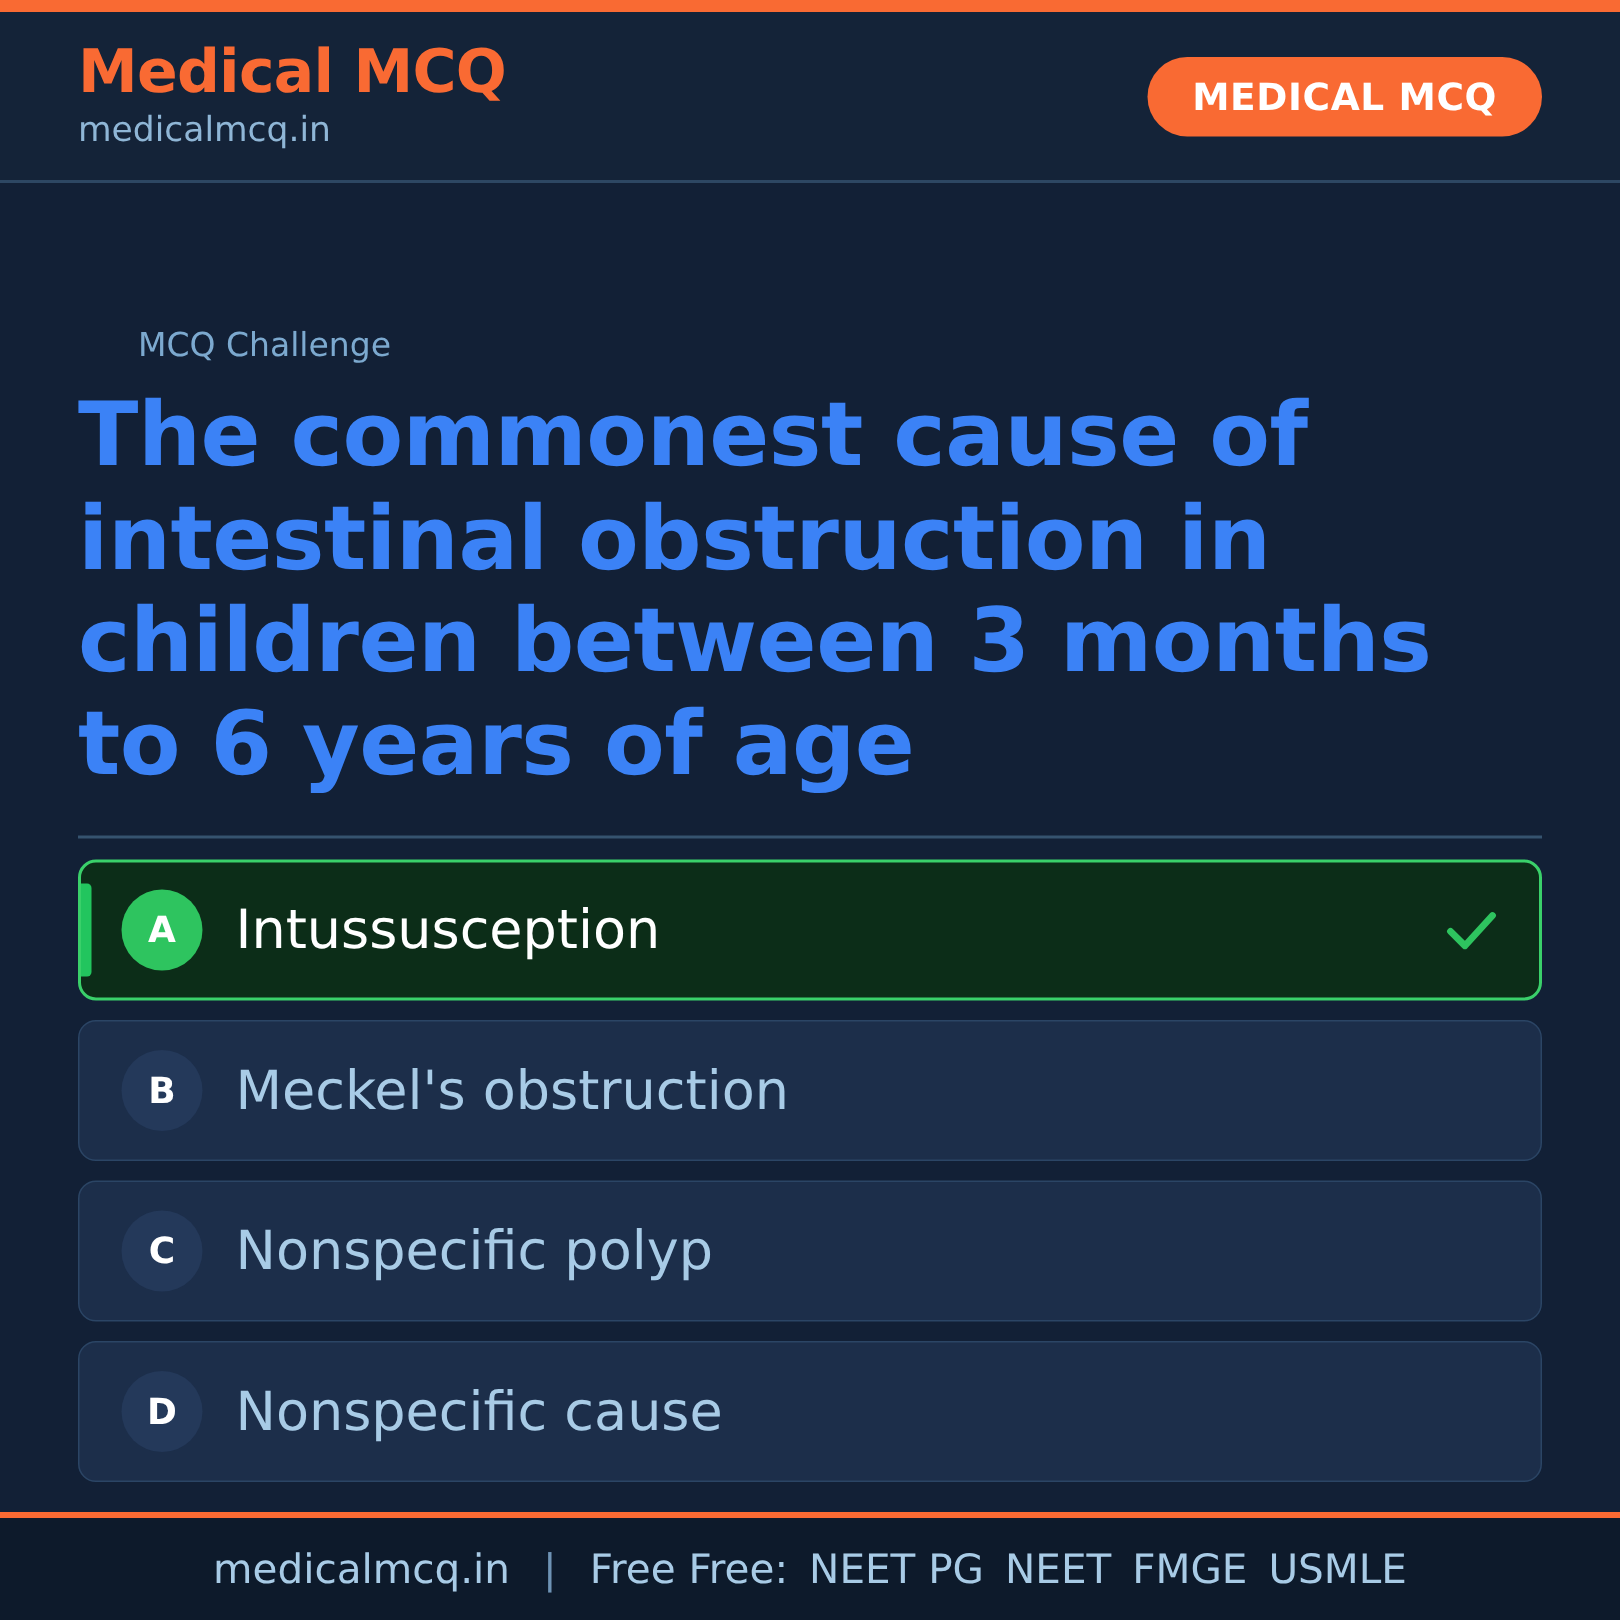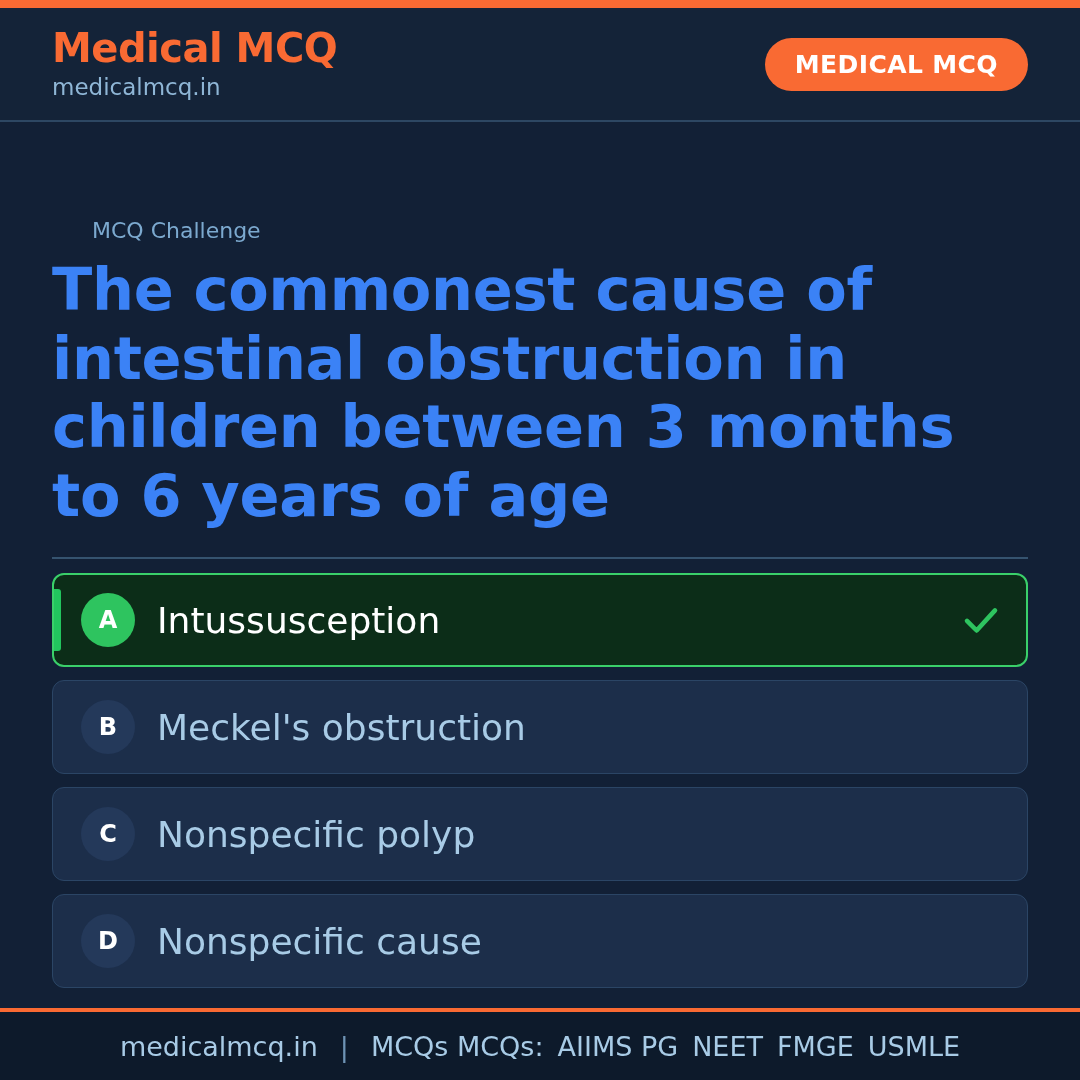--- a/index.html
+++ b/index.html
@@ -267,21 +267,21 @@
         </div>
       </div>
 
     </div>
   </div>
 
   <div class="footer">
     <div class="footer-inner">
       <span class="footer-site">medicalmcq.in</span>
       <span class="footer-sep">|</span>
-      <span class="footer-label">MCQs MCQs:</span>
-      <span class="footer-exam">AIIMS PG</span>
+      <span class="footer-label">Free Free:</span>
+      <span class="footer-exam">NEET PG</span>
       <span class="footer-exam">NEET</span>
       <span class="footer-exam">FMGE</span>
       <span class="footer-exam">USMLE</span>
     </div>
   </div>
 
 </div>
 
 </body></html>

